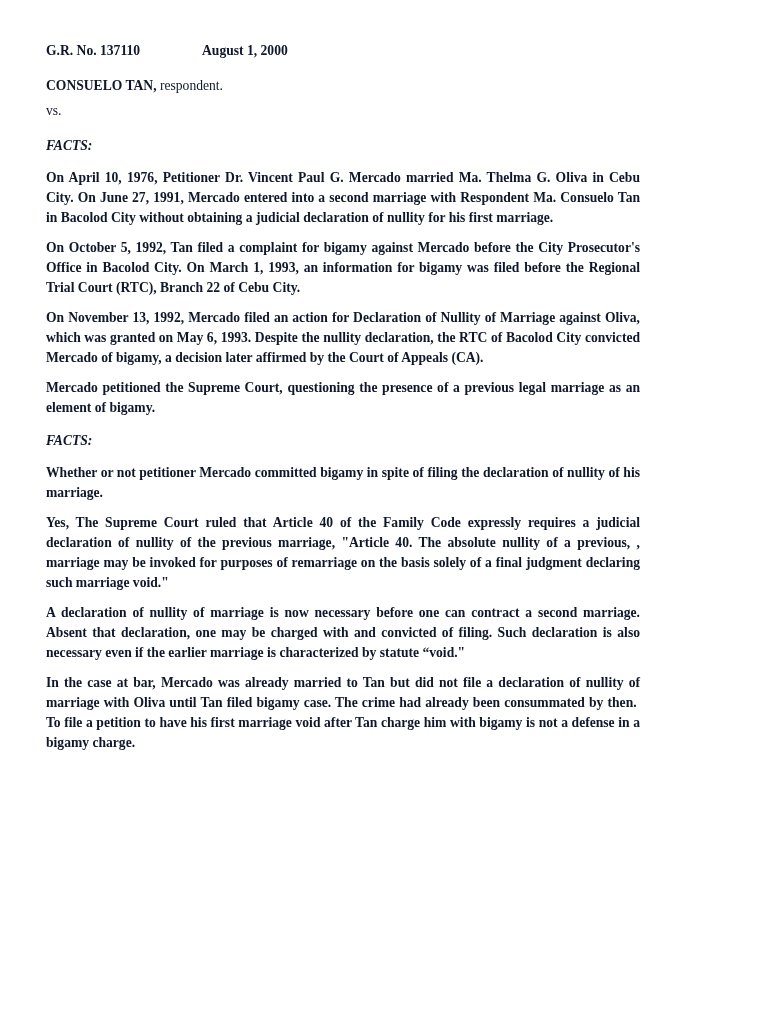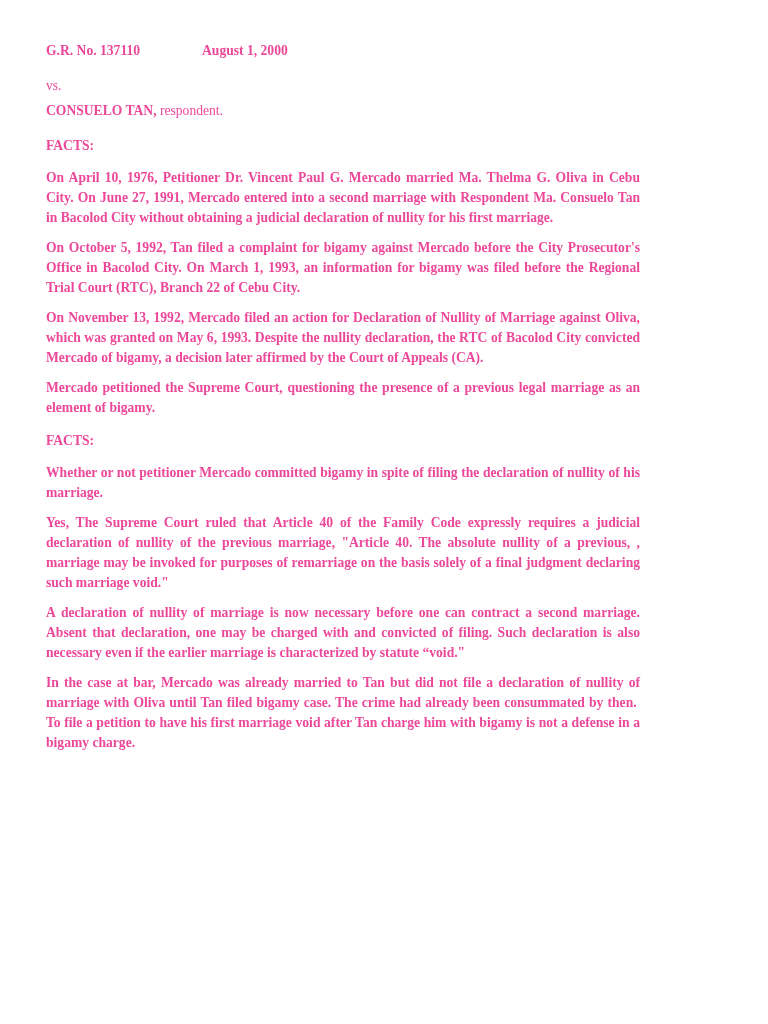--- a/index.html
+++ b/index.html
@@ -8,61 +8,62 @@
     background: #ffffff;
   }
   .page {
     width: 688px;
     height: 1024px;
     box-sizing: border-box;
     background: #ffffff;
     padding: 38px 48px 8px 46px;
     font-family: "Liberation Serif", "DejaVu Serif", serif;
     font-size: 13.6px;
-    color: #ec4899;
+    color: #0f172a;
     overflow: hidden;
   }
   .line {
     line-height: 25px;
     margin: 0 0 10px 0;
   }
   .caption-line {
     line-height: 25px;
     margin: 0;
   }
   .caption-block {
     margin: 0 0 10px 0;
   }
   .bold { font-weight: bold; }
   .heading {
     font-weight: bold;
     line-height: 25px;
     margin: 10px 0 10px 0;
+    font-style: italic;
   }
   p.body-para {
     text-align: justify;
     line-height: 20px;
     margin: 0 0 10px 0;
     font-weight: bold;
   }
   .tab-gap {
     display: inline-block;
     width: 62px;
   }
 </style>
 </head>
 <body>
 
 <div class="page">
 
   <p class="line bold"><span>G.R. No. 137110</span><span class="tab-gap"></span><span>August 1, 2000</span></p>
 
   <div class="caption-block">
+    <p class="caption-line"><span class="bold">CONSUELO TAN,</span><span> respondent.</span></p>
     <p class="caption-line">vs.</p>
-    <p class="caption-line"><span class="bold">CONSUELO TAN,</span><span> respondent.</span></p>
   </div>
 
   <p class="heading">FACTS:</p>
 
   <p class="body-para">On April 10, 1976, Petitioner Dr. Vincent Paul G. Mercado married Ma. Thelma G. Oliva in Cebu City. On June 27, 1991, Mercado entered into a second marriage with Respondent Ma. Consuelo Tan in Bacolod City without obtaining a judicial declaration of nullity for his first marriage.</p>
   <p class="body-para">On October 5, 1992, Tan filed a complaint for bigamy against Mercado before the City Prosecutor's Office in Bacolod City. On March 1, 1993, an information for bigamy was filed before the Regional Trial Court (RTC), Branch 22 of Cebu City.</p>
   <p class="body-para">On November 13, 1992, Mercado filed an action for Declaration of Nullity of Marriage against Oliva, which was granted on May 6, 1993. Despite the nullity declaration, the RTC of Bacolod City convicted Mercado of bigamy, a decision later affirmed by the Court of Appeals (CA).</p>
   <p class="body-para">Mercado petitioned the Supreme Court, questioning the presence of a previous legal marriage as an element of bigamy.</p>
 
   <p class="heading">FACTS:</p>

